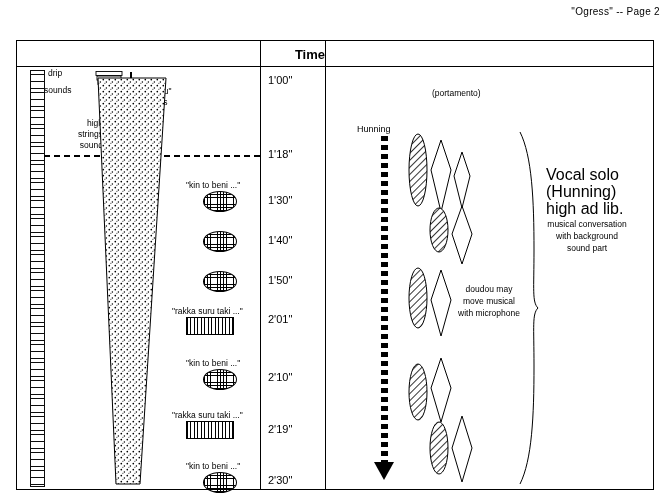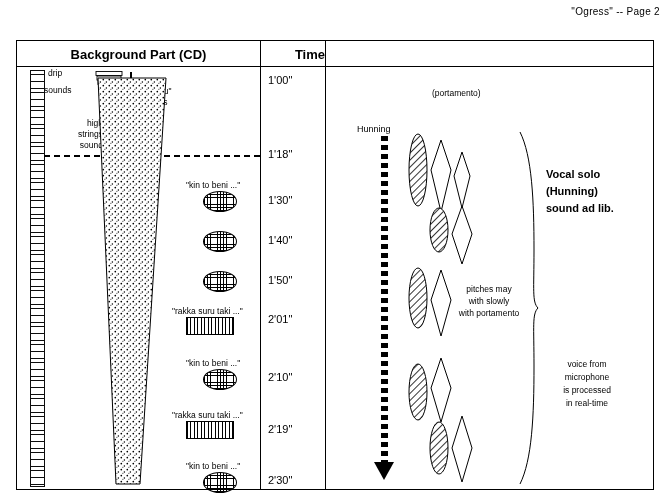--- a/index.html
+++ b/index.html
@@ -108,21 +108,20 @@
 
 <div id="stage">
 
   <div class="abs page-header">"Ogress" -- Page 2</div>
 
   <div class="abs frame"></div>
   <div class="abs hdr-rule"></div>
   <div class="abs vline" style="left:260px;top:40px;height:450px;"></div>
   <div class="abs vline" style="left:325px;top:40px;height:450px;"></div>
 
-  <div class="abs col-title" id="t-bg">Background Part (CD)</div>
   <div class="abs col-title" id="t-time">Time</div>
 
   <div class="abs drip-tube"></div>
 
   <div class="abs small" style="left:48px;top:68px;">drip</div>
   <div class="abs small" style="left:44px;top:85px;">sounds</div>
 
   <div class="abs" style="left:92px;top:71px;width:34px;height:52px;">
     <svg width="34" height="52" viewBox="0 0 34 52">
       <g stroke="#000" stroke-width="0.9" fill="none">
@@ -241,33 +240,32 @@
       </g>
     </svg>
   </div>
 
   <div class="abs" style="left:518px;top:130px;width:22px;height:356px;">
     <svg width="22" height="356" viewBox="0 0 22 356">
       <path class="rbrace" d="M2,2 C14,26 16,70 16,120 C16,160 14,172 20,178 C14,184 16,196 16,236 C16,286 14,330 2,354"></path>
     </svg>
   </div>
 
-  <div class="abs" style="left:546px;top:166px;font-size:11px;line-height:17px;font-weight:bold;">
+  <div class="abs" style="left:546px;top:166px;font-size:16px;line-height:17px;">
     <div>Vocal solo</div>
     <div>(Hunning)</div>
-    <div>sound ad lib.</div>
-  </div>
-
+    <div>high ad lib.</div>
+  </div>
+
+  <div class="abs" style="left:541px;top:218px;font-size:8.5px;line-height:12px;text-align:center;width:92px;">
+    <div>musical conversation</div>
+    <div>with background</div>
+    <div>sound part</div>
+  </div>
 
   <div class="abs" style="left:446px;top:283px;font-size:8.5px;line-height:12px;text-align:center;width:86px;">
-    <div>pitches may</div>
-    <div>with slowly</div>
-    <div>with portamento</div>
-  </div>
-
-  <div class="abs" style="left:543px;top:358px;font-size:8.5px;line-height:13px;text-align:center;width:88px;">
-    <div>voice from</div>
-    <div>microphone</div>
-    <div>is processed</div>
-    <div>in real-time</div>
-  </div>
+    <div>doudou may</div>
+    <div>move musical</div>
+    <div>with microphone</div>
+  </div>
+
 
 </div>
 
 </body></html>

